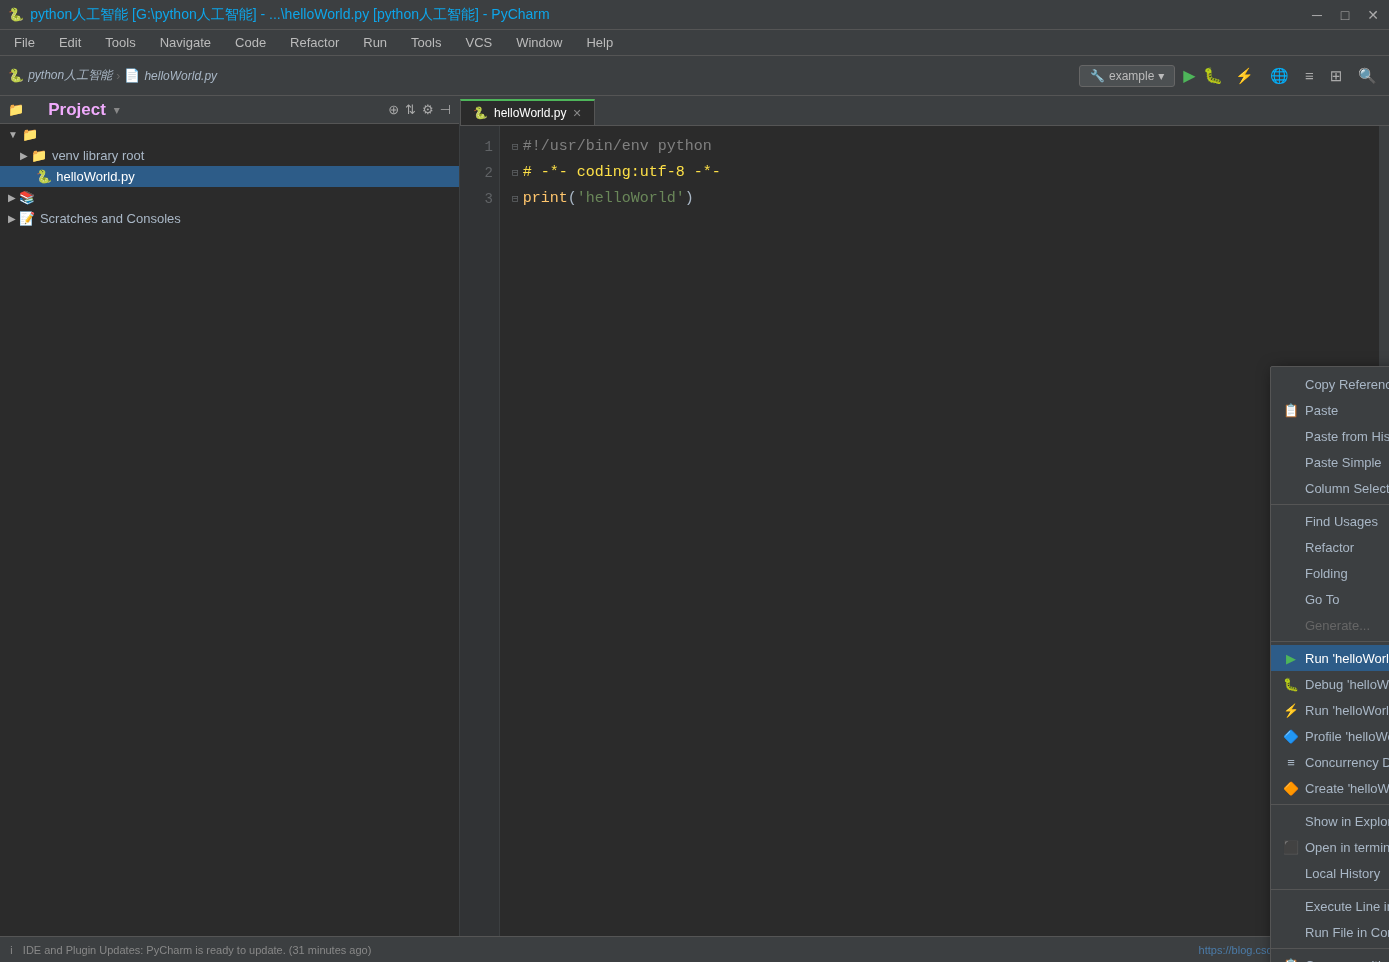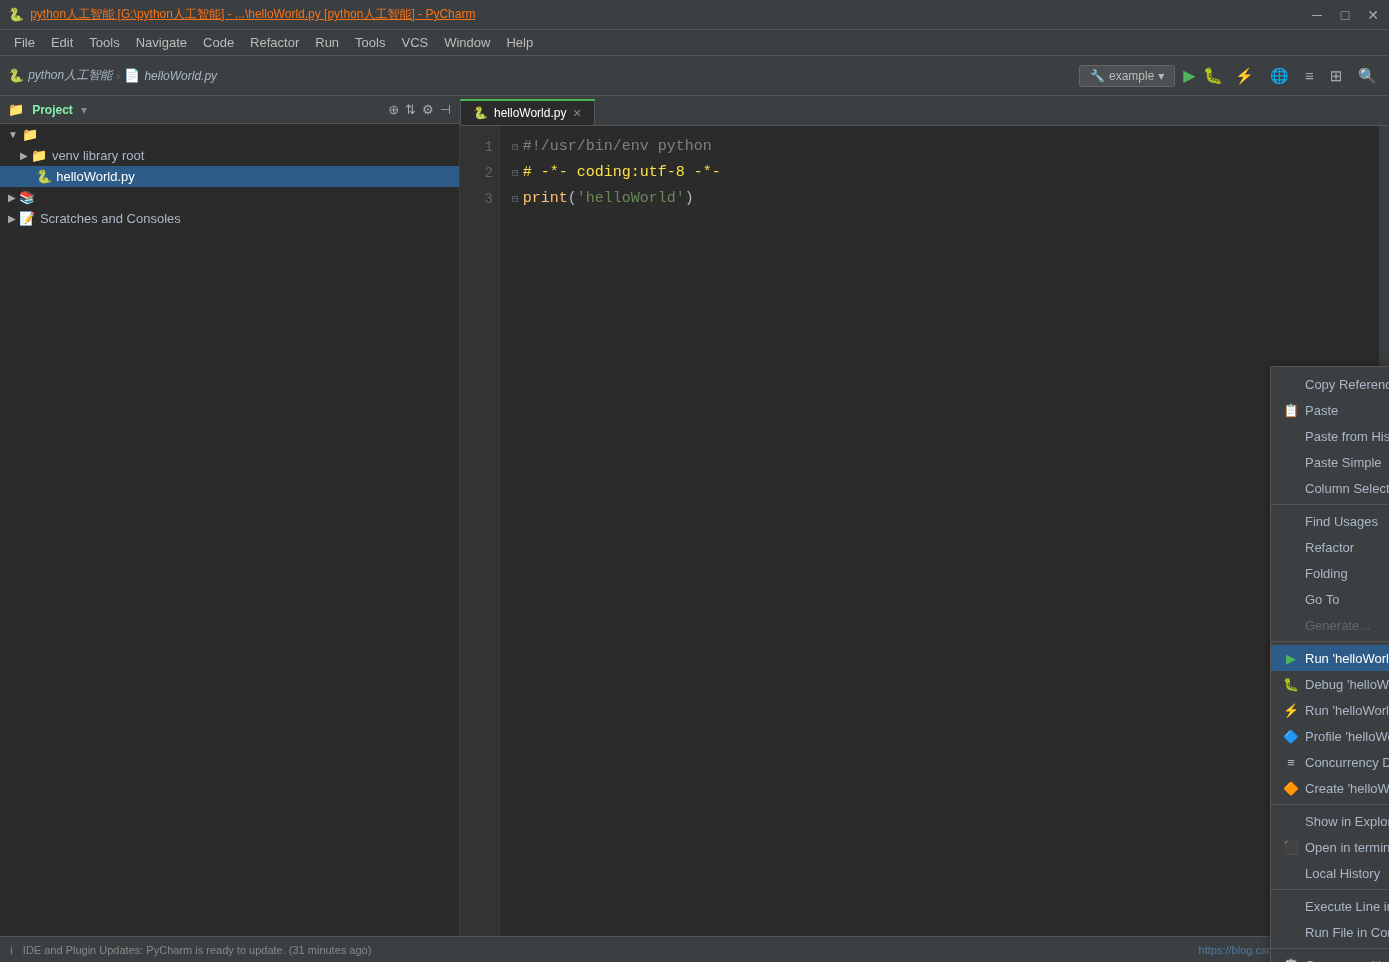--- a/index.html
+++ b/index.html
@@ -23,23 +23,22 @@
       justify-content: space-between;
       padding: 0 8px;
       border-bottom: 1px solid #555;
     }
     #title-bar-left {
       display: flex;
       align-items: center;
       gap: 6px;
     }
     #title-text {
-      font-size: 12px;
-      color: #f97316;
-      text-decoration: underline;
+      font-size: 14px;
+      color: #0ea5e9;
     }
     #title-bar-controls {
       display: flex;
       gap: 12px;
     }
     .title-btn {
       width: 16px;
       height: 16px;
       display: flex;
       align-items: center;
@@ -50,21 +49,21 @@
     }
 
     
     #menu-bar {
       background: #3c3f41;
       height: 26px;
       display: flex;
       align-items: center;
       padding: 0 6px;
       border-bottom: 1px solid #555;
-      gap: 0;
+      gap: 8px;
     }
     .menu-item {
       padding: 2px 8px;
       color: #bbb;
       font-size: 13px;
       cursor: pointer;
       border-radius: 2px;
     }
 
     
@@ -126,21 +125,21 @@
     }
     #sidebar-header {
       background: #3c3f41;
       height: 28px;
       display: flex;
       align-items: center;
       padding: 0 8px;
       border-bottom: 1px solid #555;
       gap: 8px;
     }
-    #sidebar-title { font-size: 12px; color: #86efac; font-weight: bold; }
+    #sidebar-title { font-size: 17px; color: #f0abfc; font-weight: bold; margin-left: 16px; }
     #sidebar-controls { margin-left: auto; display: flex; gap: 6px; }
     .sidebar-ctrl-btn { color: #aaa; font-size: 13px; cursor: pointer; }
 
     .tree-item {
       display: flex;
       align-items: center;
       padding: 3px 8px;
       cursor: pointer;
       gap: 4px;
       font-size: 13px;

